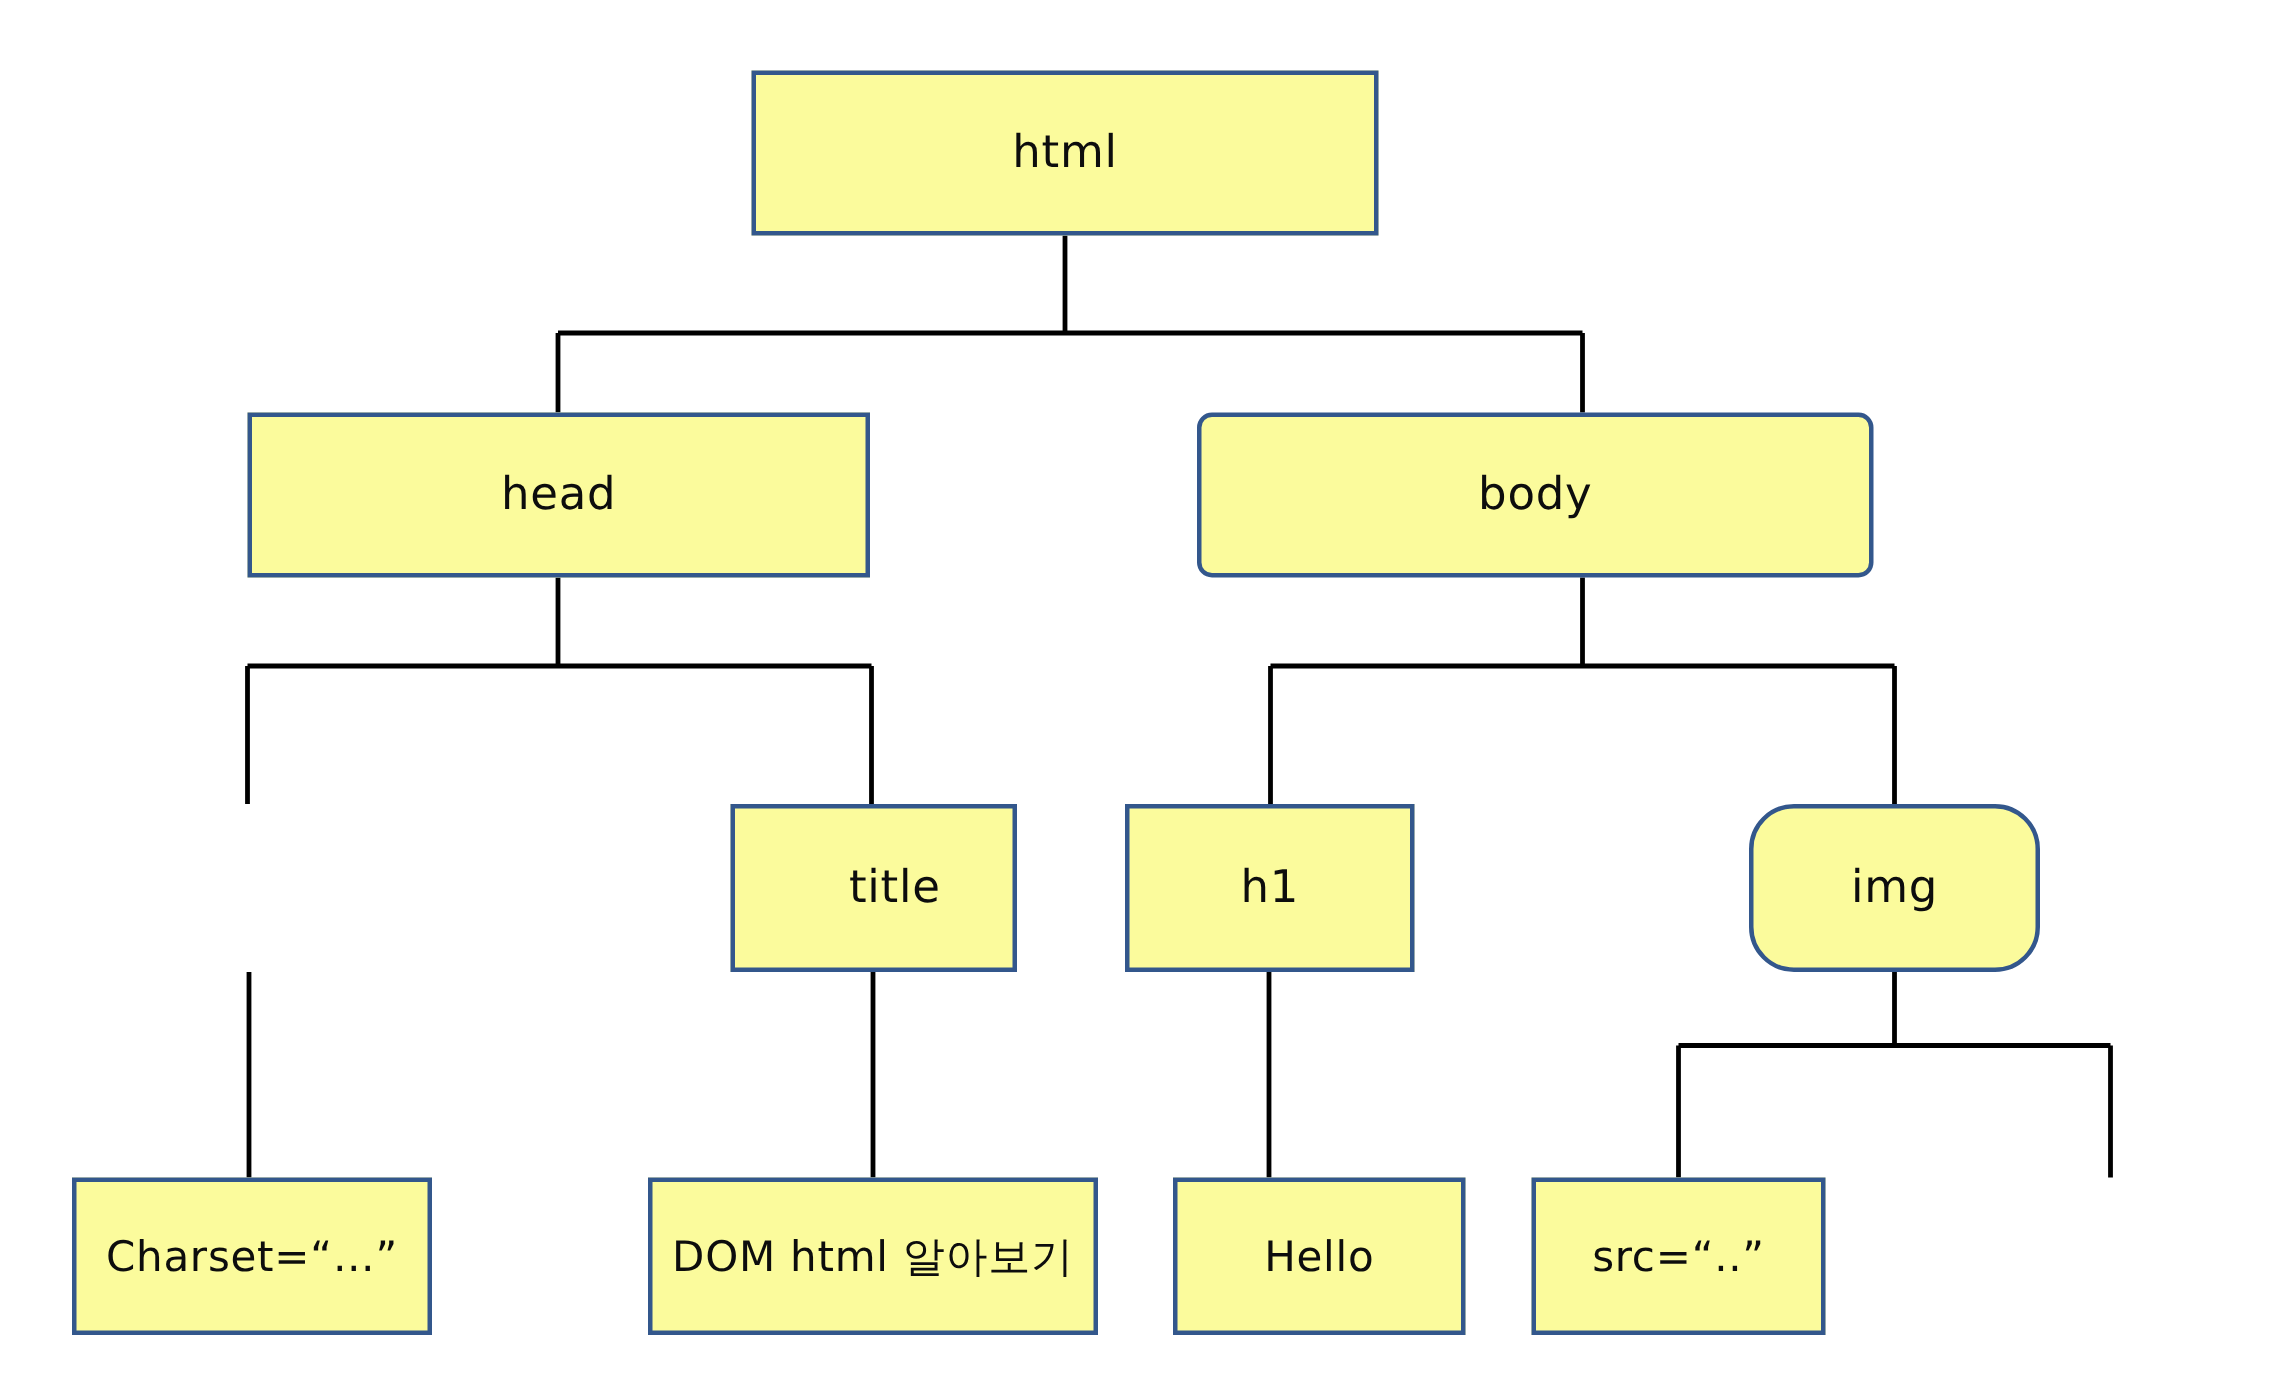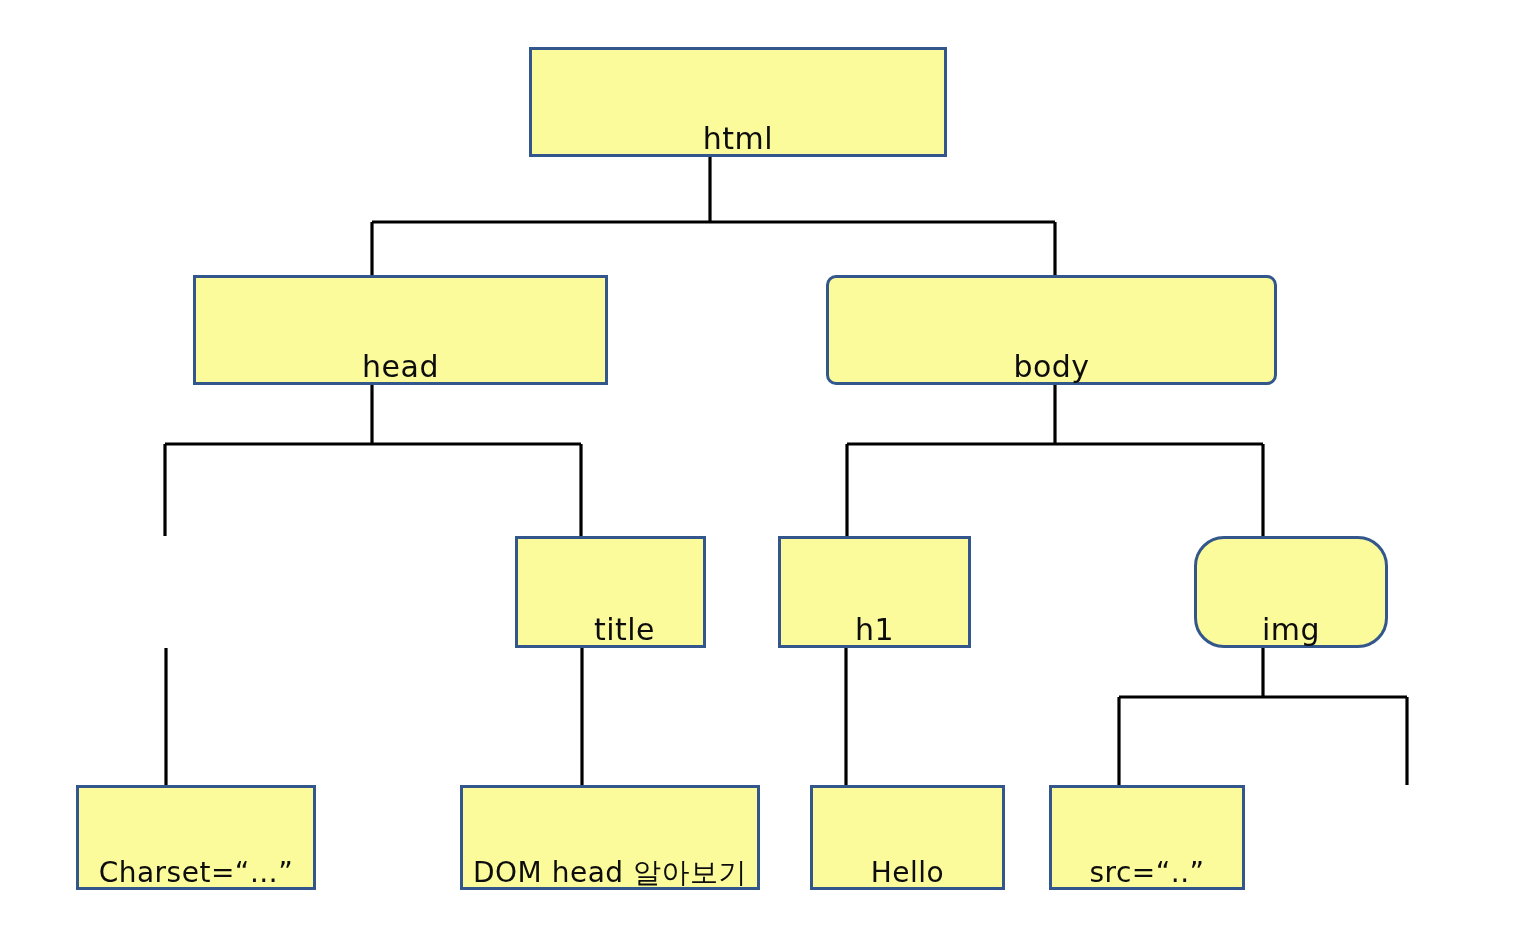--- a/index.html
+++ b/index.html
@@ -27,24 +27,23 @@
     width: 1530px;
     height: 927px;
     pointer-events: none;
   }
   .node {
     position: absolute;
     box-sizing: border-box;
     background: #fbfb9c;
     border: 3px solid #33578c;
     display: flex;
-    align-items: flex-end;
+    align-items: center;
     justify-content: center;
     z-index: 2;
-    margin-left: 28px;
   }
   .node-label {
     font-family: "DejaVu Sans", sans-serif;
     font-size: 30px;
     font-weight: 400;
     color: #0d0d0d;
     letter-spacing: 0.5px;
     line-height: 1;
     white-space: nowrap;
     text-align: center;
@@ -123,21 +122,21 @@
 
   <div class="node n-img">
     <span class="node-label">img</span>
   </div>
 
   <div class="node n-charset">
     <span class="node-label small">Charset=“…”</span>
   </div>
 
   <div class="node n-domtree">
-    <span class="node-label small">DOM head 알아보기</span>
+    <span class="node-label small">DOM html 알아보기</span>
   </div>
 
   <div class="node n-hello">
     <span class="node-label small">Hello</span>
   </div>
 
   <div class="node n-src">
     <span class="node-label small">src=“..”</span>
   </div>
 

